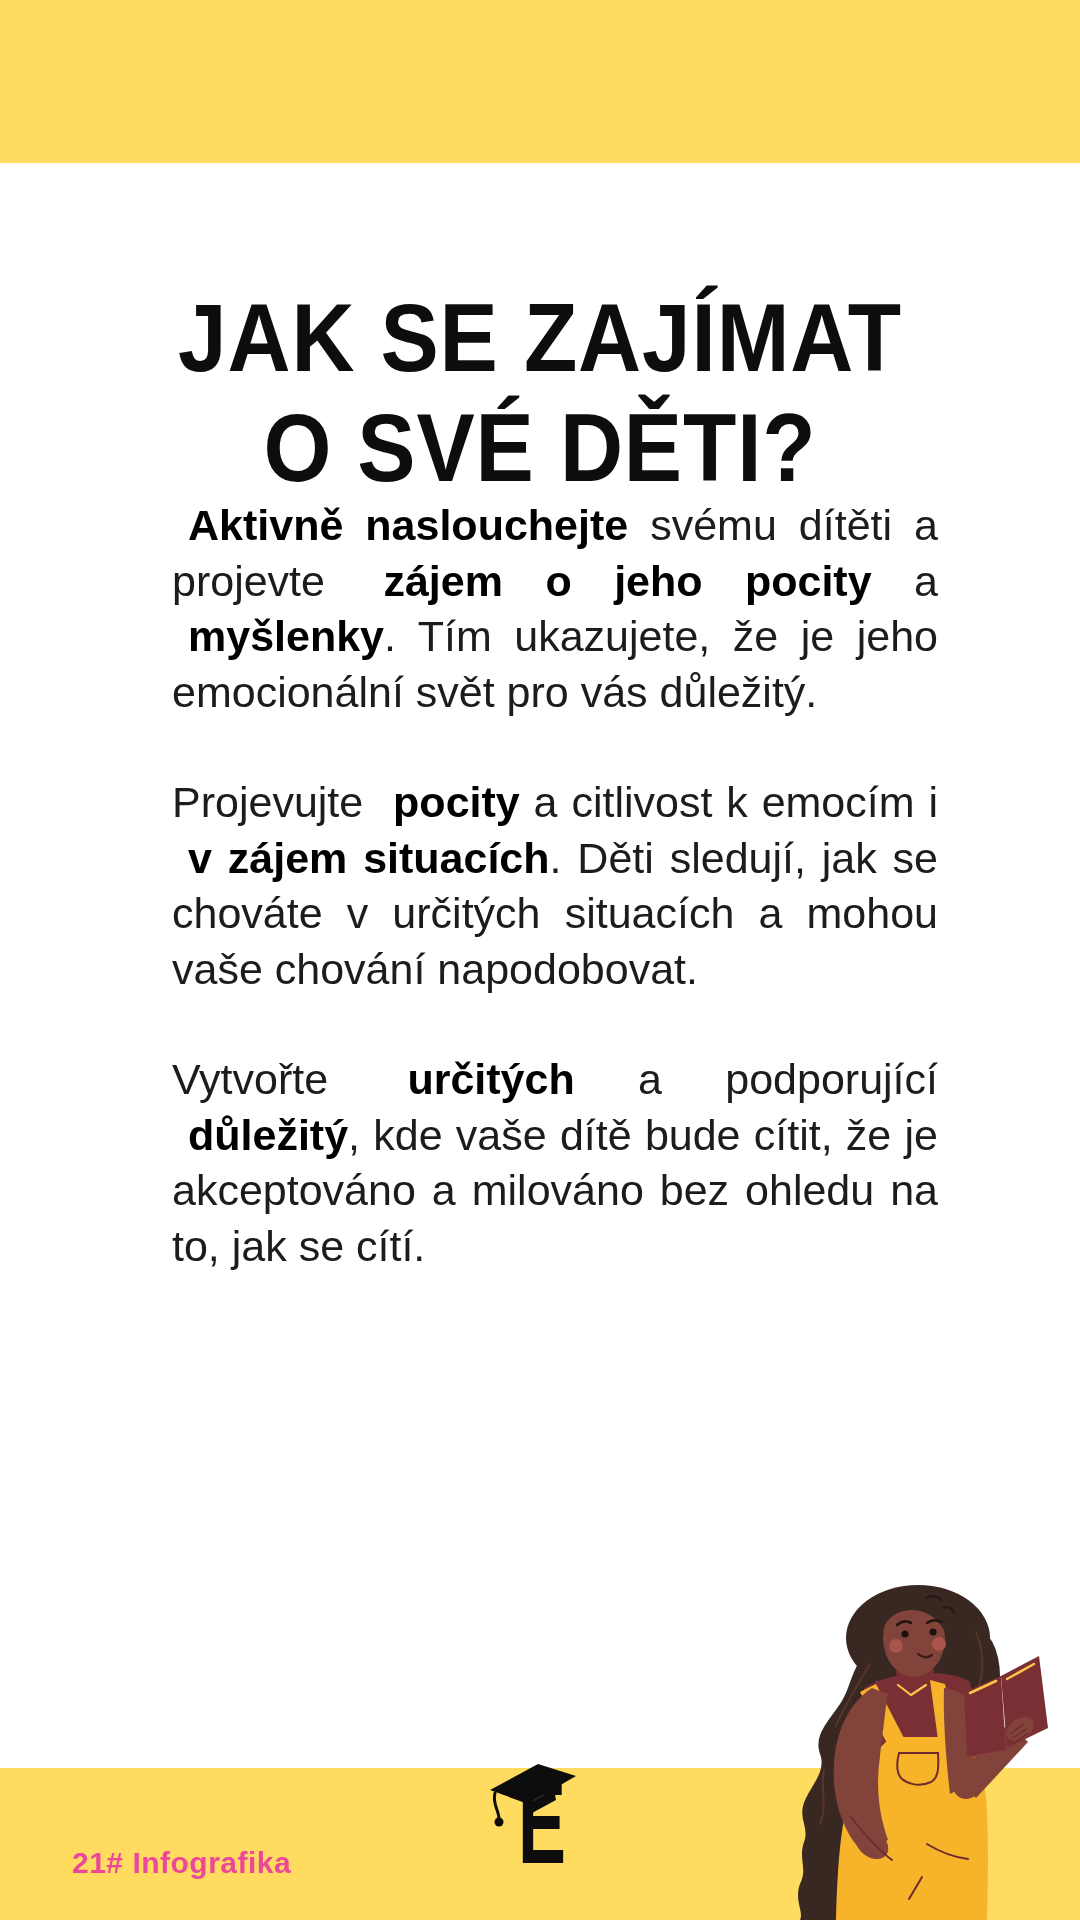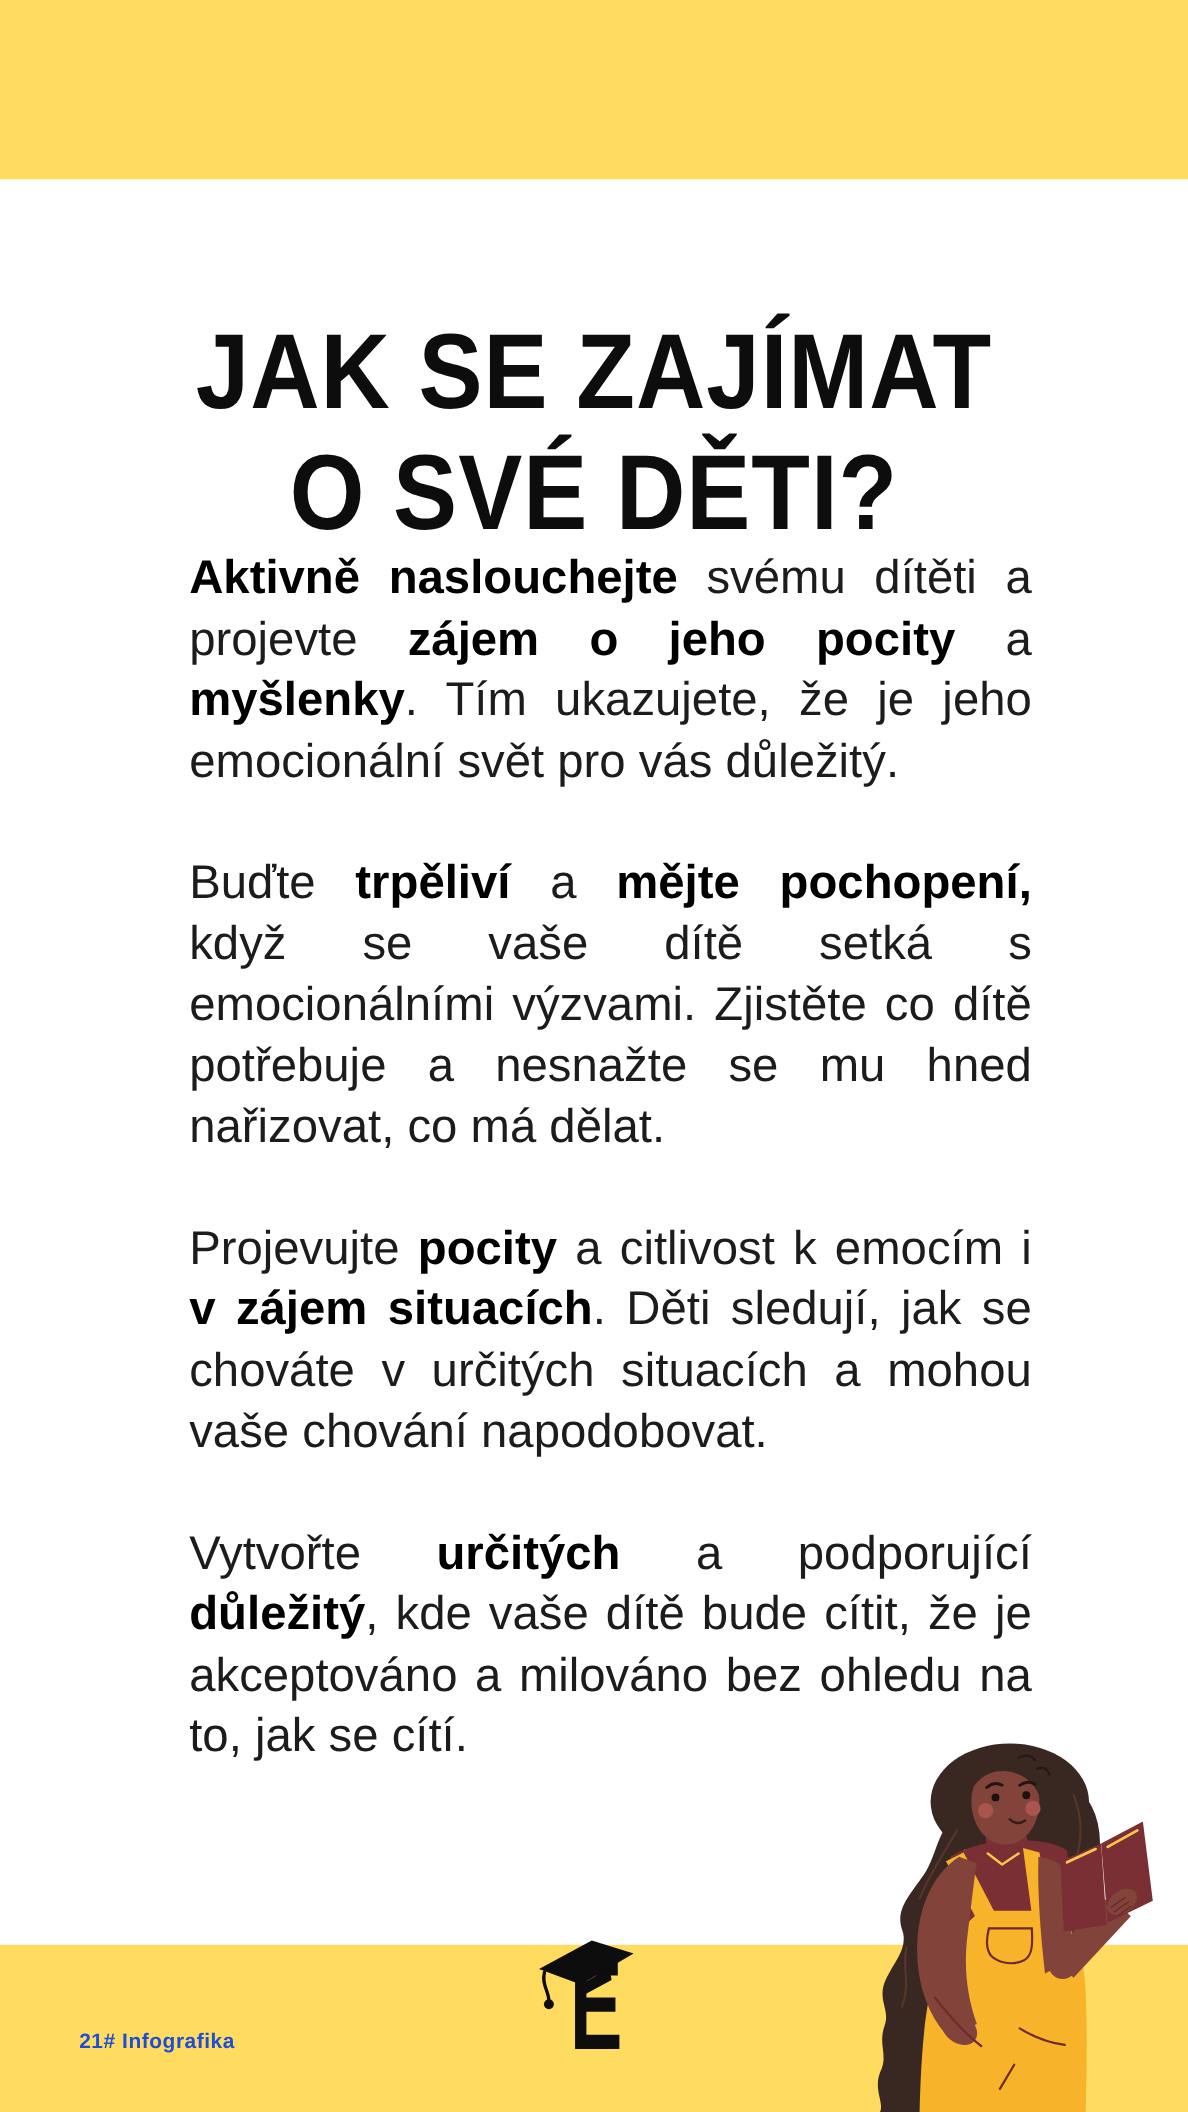--- a/index.html
+++ b/index.html
@@ -19,25 +19,25 @@
     font-size:97px;font-weight:700;line-height:110px;letter-spacing:1px;
     transform:scaleX(0.90);transform-origin:center top;
     white-space:nowrap;
   }
   .body-col{position:absolute;left:172px;top:498px;width:766px;}
   .body-col p{
     margin:0 0 55px 0;
     font-size:43px;line-height:55.5px;color:#1c1c1c;
     text-align:justify;
   }
-  .seg-b{font-weight:700;color:#000;}
+  .seg-b{font-weight:700;color:#000;margin-left:16px;}
 
   .footer-label{
     position:absolute;left:72px;top:1846px;
-    font-size:19px;font-weight:700;color:#1d4ed8;letter-spacing:0.5px;
+    font-size:30px;font-weight:700;color:#ec4899;letter-spacing:0.5px;
   }
 
   .logo{position:absolute;left:486px;top:1760px;width:120px;height:120px;}
   .logo-letter{
     position:absolute;left:32px;top:5px;
     font-size:116px;line-height:116px;font-weight:700;color:#0d0d0d;
     transform:scaleX(0.62);transform-origin:left top;
   }
   .logo-cap{position:absolute;left:0;top:0;}
 
@@ -52,23 +52,20 @@
   <div class="band band-bottom" style="background: rgb(255, 220, 95);"></div>
 
   <h1 class="title">
     <span>JAK SE ZAJÍMAT</span><br>
     <span>O SVÉ DĚTI?</span>
   </h1>
 
   <div class="body-col">
     <p>
       <span class="seg-b">Aktivně naslouchejte</span><span> svému dítěti a projevte </span><span class="seg-b">zájem o jeho pocity</span><span> a </span><span class="seg-b">myšlenky</span><span>. Tím ukazujete, že je jeho emocionální svět pro vás důležitý.</span>
-    </p>
-    <p>
-      <span>Buďte </span><span class="seg-b">trpěliví</span><span> a </span><span class="seg-b">mějte pochopení,</span><span> když se vaše dítě setká s emocionálními výzvami. Zjistěte co dítě potřebuje a nesnažte se mu hned nařizovat, co má dělat.</span>
     </p>
     <p>
       <span>Projevujte </span><span class="seg-b">pocity</span><span> a citlivost k emocím i </span><span class="seg-b">v zájem situacích</span><span>. Děti sledují, jak se chováte v určitých situacích a mohou vaše chování napodobovat.</span>
     </p>
     <p>
       <span>Vytvořte </span><span class="seg-b">určitých</span><span> a podporující </span><span class="seg-b">důležitý</span><span>, kde vaše dítě bude cítit, že je akceptováno a milováno bez ohledu na to, jak se cítí.</span>
     </p>
   </div>
 
   <svg class="illustration" viewBox="0 0 300 340" width="300" height="340" aria-hidden="true">

